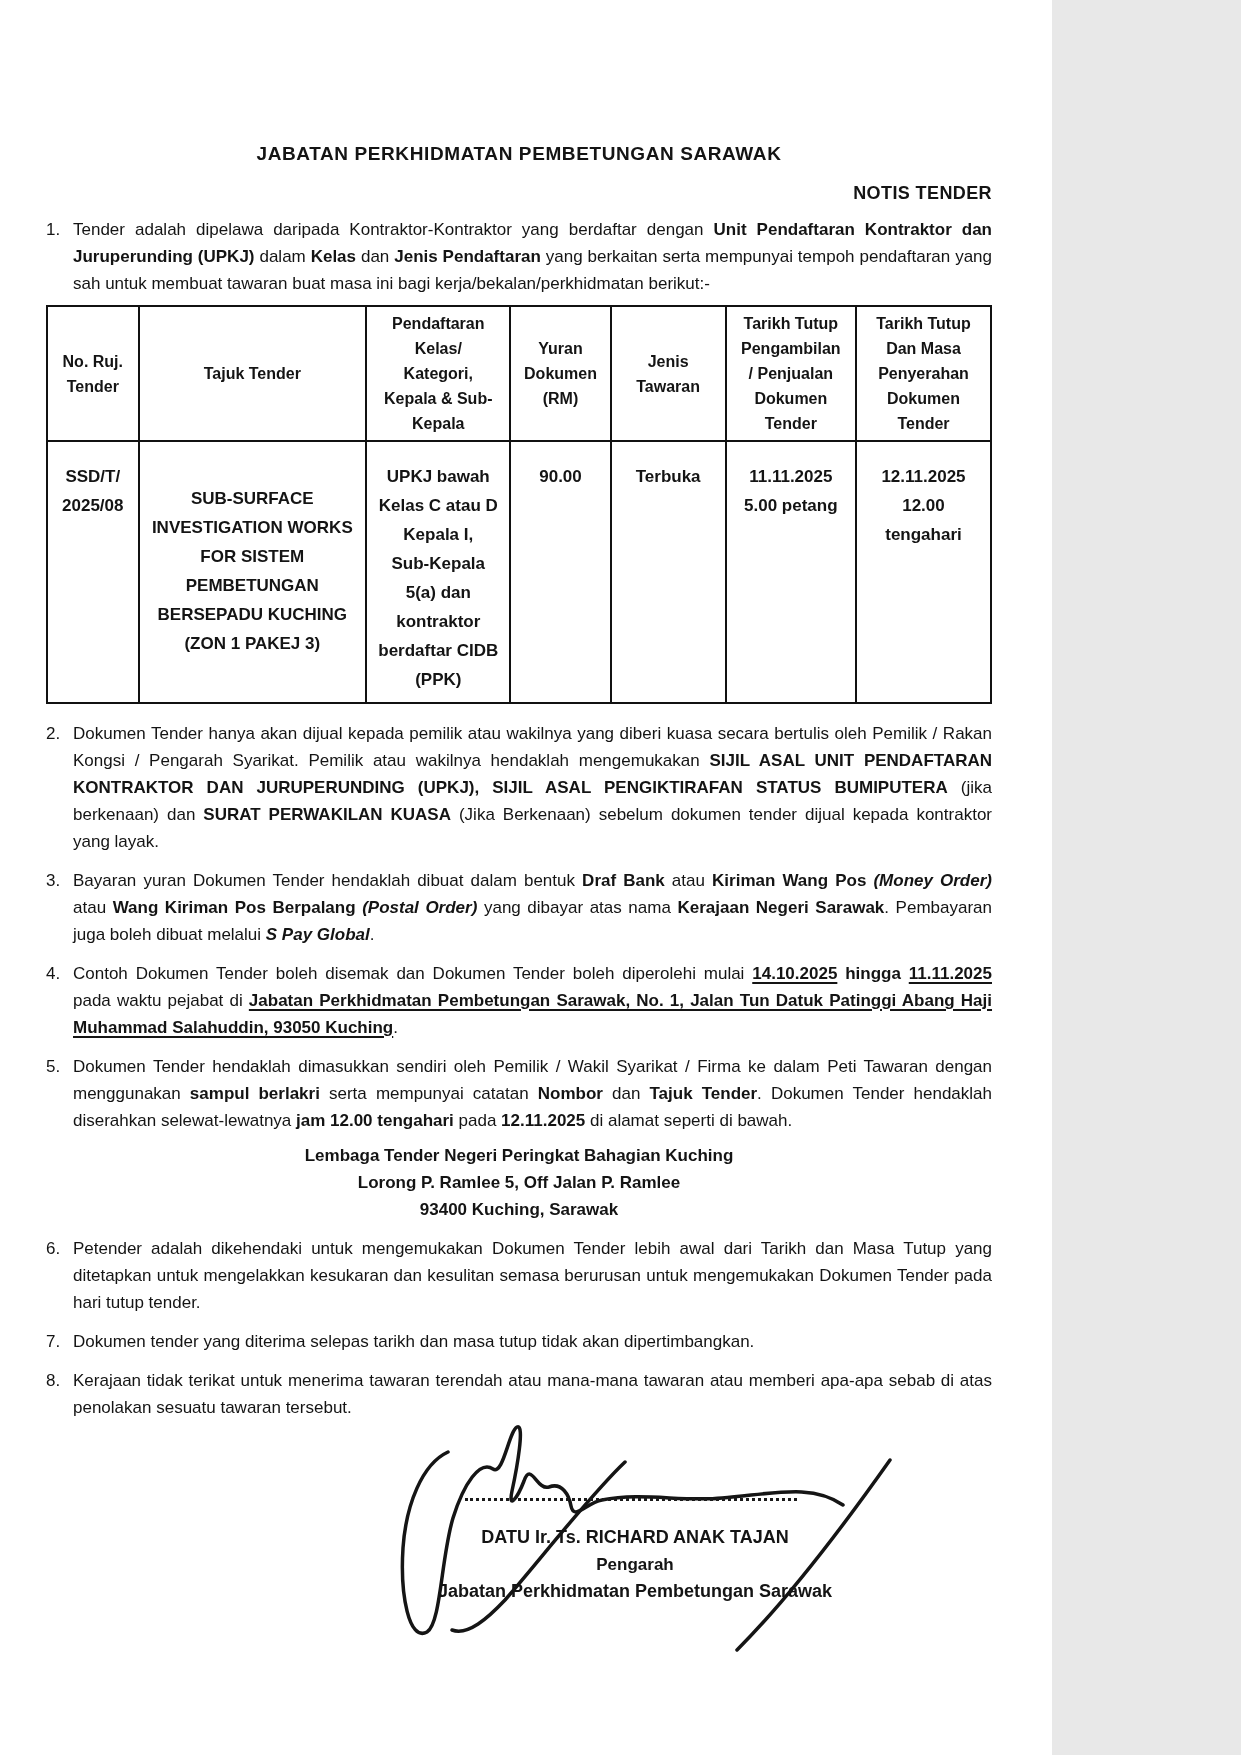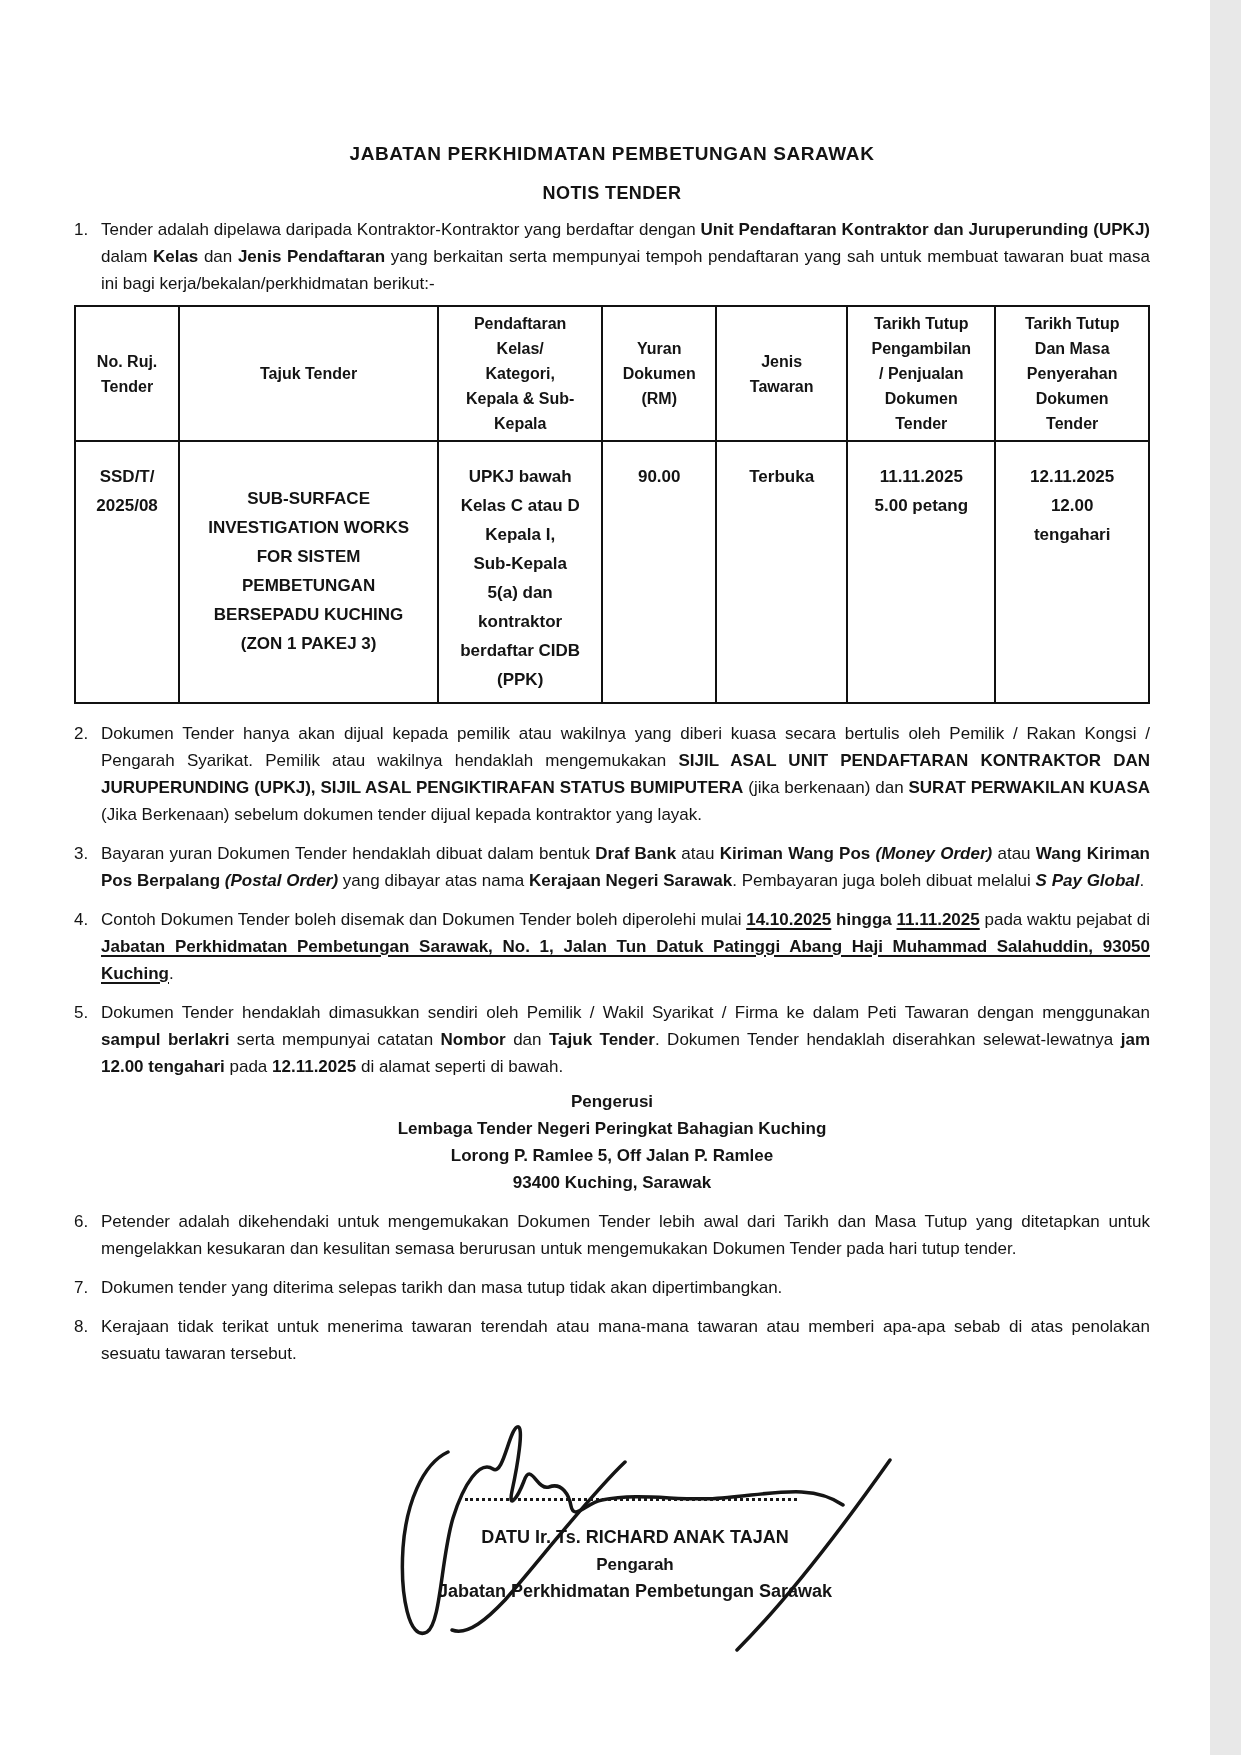--- a/index.html
+++ b/index.html
@@ -1,33 +1,33 @@
 <!DOCTYPE html>
 <html><head>
 <meta charset="utf-8">
 <style>
   html,body{margin:0;padding:0;background:#e8e8e8;}
   .page{
     position:relative;
-    width:1210px;height:1755px;
+    width:1052px;height:1755px;
     background:#ffffff;
     font-family:"Liberation Sans","DejaVu Sans",sans-serif;
     color:#141414;
     box-sizing:border-box;
-    padding:142px 60px 0 74px;
+    padding:142px 60px 0 46px;
     overflow:hidden;
   }
   .b{font-weight:700;}
   .i{font-style:italic;}
   .u{text-decoration:underline;text-decoration-thickness:2px;text-underline-offset:3px;}
   .doc-title{
     text-align:center;font-weight:700;font-size:19px;letter-spacing:.6px;line-height:24px;
   }
   .doc-subtitle{
-    text-align:center;font-weight:700;font-size:18px;letter-spacing:.4px;line-height:22px;margin-top:16px;
+    text-align:right;font-weight:700;font-size:18px;letter-spacing:.4px;line-height:22px;margin-top:16px;
   }
   .list{margin-top:12px;}
   .item{display:flex;margin-top:12px;}
   .item .num{flex:0 0 27px;font-size:17px;line-height:27px;}
   .item .txt{flex:1;font-size:17px;line-height:27px;text-align:justify;}
   table.tender{
     width:100%;border-collapse:collapse;margin-top:8px;
     table-layout:fixed;
   }
   table.tender,table.tender th,table.tender td{border:2.5px solid #111;}
@@ -149,21 +149,20 @@
       <span class="num">4.</span>
       <span class="txt"><span>Contoh Dokumen Tender boleh disemak dan Dokumen Tender boleh diperolehi mulai </span><span class="b u">14.10.2025</span><span class="b"> hingga </span><span class="b u">11.11.2025</span><span> pada waktu pejabat di </span><span class="b u">Jabatan Perkhidmatan Pembetungan Sarawak, No. 1, Jalan Tun Datuk Patinggi Abang Haji Muhammad Salahuddin, 93050 Kuching</span><span>.</span></span>
     </div>
 
     <div class="item">
       <span class="num">5.</span>
       <span class="txt"><span>Dokumen Tender hendaklah dimasukkan sendiri oleh Pemilik / Wakil Syarikat / Firma ke dalam Peti Tawaran dengan menggunakan </span><span class="b">sampul berlakri</span><span> serta mempunyai catatan </span><span class="b">Nombor</span><span> dan </span><span class="b">Tajuk Tender</span><span>. Dokumen Tender hendaklah diserahkan selewat-lewatnya </span><span class="b">jam 12.00 tengahari</span><span> pada </span><span class="b">12.11.2025</span><span> di alamat seperti di bawah.</span></span>
     </div>
 
     <div class="address">
-      <div>Pengerusi</div>
       <div>Lembaga Tender Negeri Peringkat Bahagian Kuching</div>
       <div>Lorong P. Ramlee 5, Off Jalan P. Ramlee</div>
       <div>93400 Kuching, Sarawak</div>
     </div>
 
     <div class="item">
       <span class="num">6.</span>
       <span class="txt"><span>Petender adalah dikehendaki untuk mengemukakan Dokumen Tender lebih awal dari Tarikh dan Masa Tutup yang ditetapkan untuk mengelakkan kesukaran dan kesulitan semasa berurusan untuk mengemukakan Dokumen Tender pada hari tutup tender.</span></span>
     </div>
 

